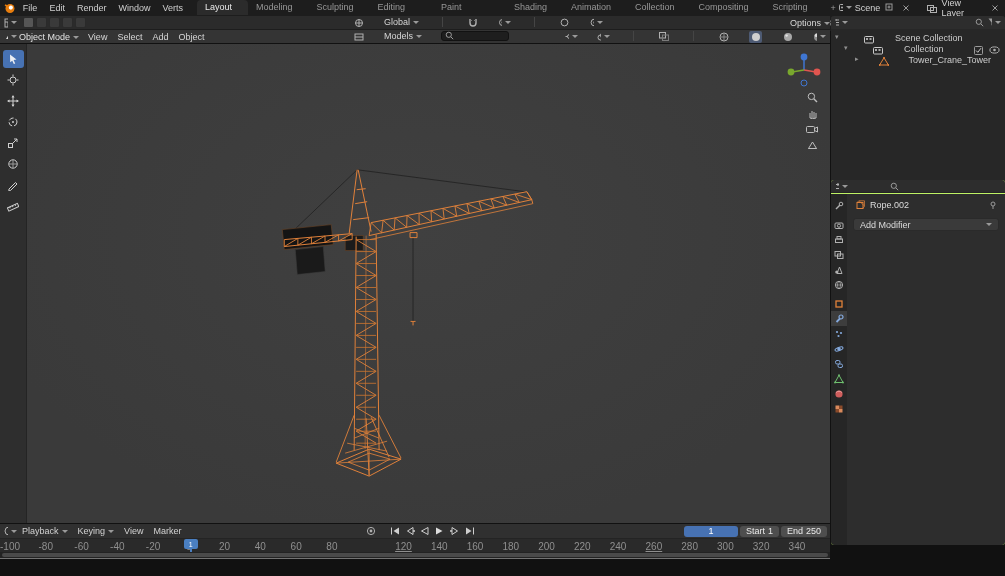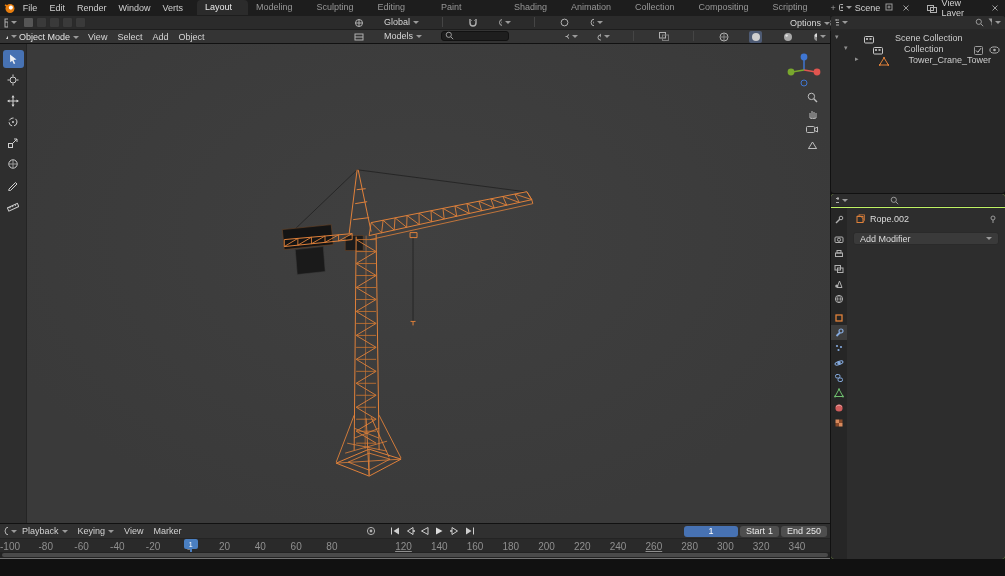--- a/index.html
+++ b/index.html
@@ -36,21 +36,21 @@
 .navic{position:absolute;right:11px;width:14px;height:14px;display:flex;align-items:center;justify-content:center}
 
 #outliner{left:831px;top:16px;width:174px;height:177px;background:#272727}
 .ol-head{height:13px;background:#2d2d2d;display:flex;align-items:center;padding:0 4px;gap:2px}
 .ol-row{height:11px;display:flex;align-items:flex-start;gap:20px;padding:0 4px;color:#cccccc}
 .ol-row .lbl{white-space:nowrap}
 .disc{color:#909090;font-size:7px;width:7px;display:inline-block}
 .olr-right{margin-left:auto;display:flex;gap:3px;align-items:center}
 .hl{background:#4a4a4a;border-radius:2px;padding:0 1px}
 
-#properties{left:831px;top:194px;width:174px;height:365px;background:#bef264}
+#properties{left:831px;top:180px;width:174px;height:365px;background:#bef264}
 .pr-head{height:13px;background:#2d2d2d;border-bottom:1px solid #242424;display:flex;align-items:center;padding:0 4px;gap:2px}
 #ptabs{position:absolute;left:0;top:14px;bottom:0;width:16px;background:#262626;display:flex;flex-direction:column;align-items:center;padding-top:4px}
 .ptab{width:16px;height:15px;display:flex;align-items:center;justify-content:center}
 .ptab.active{background:#3d3d3d}
 .ptab.gap{margin-top:4px}
 #pcontent{position:absolute;left:16px;top:14px;right:0;bottom:0;background:#2d2d2d;padding:4px 6px}
 .crumb{display:flex;align-items:center;gap:4px;height:14px;color:#dcdcdc}
 .addmod{margin-top:6px;height:13px;background:#3a3a3a;border:1px solid #2a2a2a;border-radius:3px;display:flex;align-items:center;padding:0 6px;color:#dcdcdc}
 .addmod::after{content:"";margin-left:auto;width:0;height:0;border-left:3px solid transparent;border-right:3px solid transparent;border-top:3.5px solid #9a9a9a}
 

